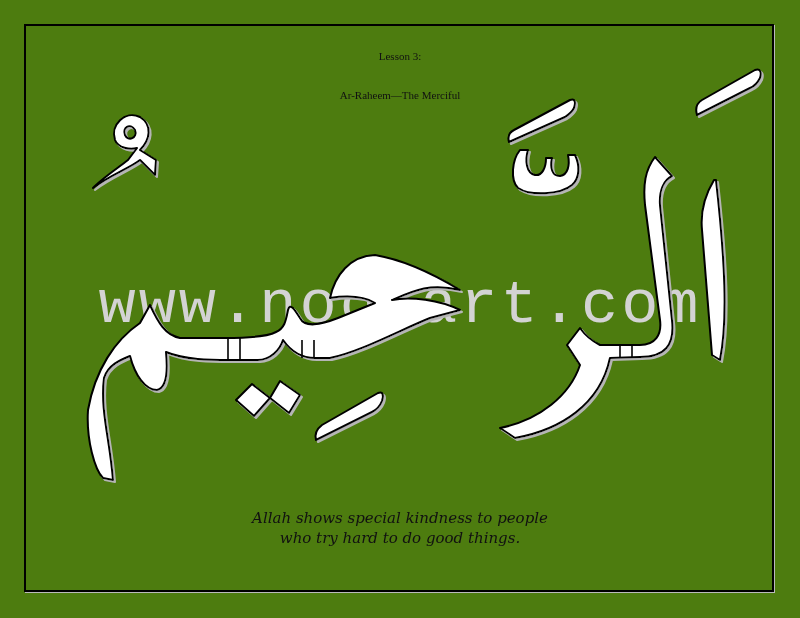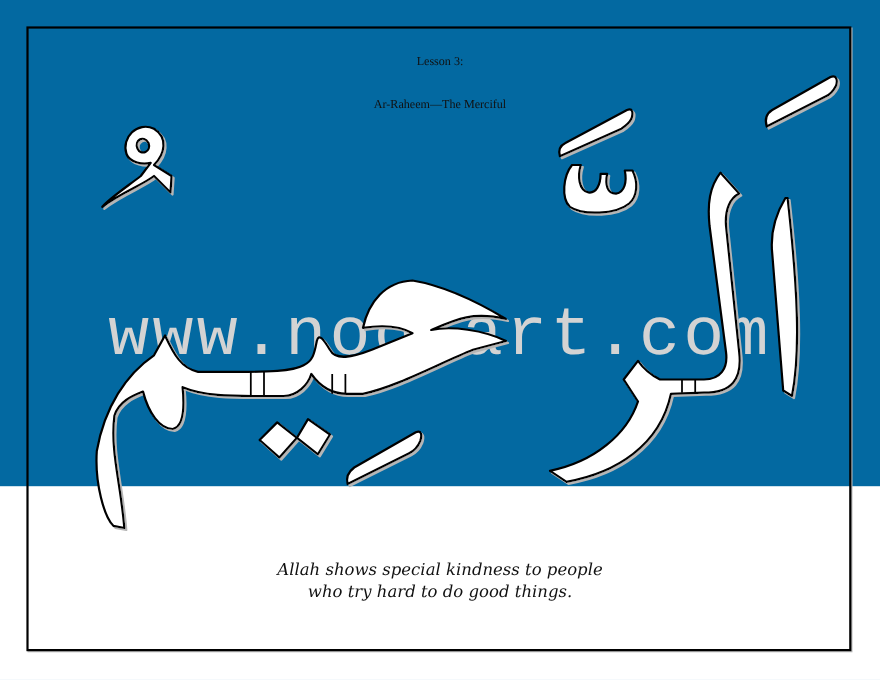--- a/index.html
+++ b/index.html
@@ -1,17 +1,17 @@
 <!DOCTYPE html>
 <html><head>
   <meta charset="utf-8">
   <style>
     html, body { margin: 0; padding: 0; background: #ffffff; }
     body { width: 800px; height: 618px; position: relative; overflow: hidden; font-family: "Liberation Serif", serif; }
-    .page { position: absolute; left: 0; top: 0; width: 800px; height: 442px; background: #0369a1; }
+    .page { position: absolute; left: 0; top: 0; width: 800px; height: 618px; background: #4d7c0f; }
     .frame { position: absolute; left: 24px; top: 24px; width: 750px; height: 568px; border: 2px solid #000; box-sizing: border-box; box-shadow: 1px 1px 0 #bbb; }
     .title { position: absolute; left: 0; width: 800px; text-align: center; font-size: 11px; color: #111; }
     .title.l1 { top: 50px; }
     .title.l2 { top: 65px; margin-top: 24px; }
     .art { position: absolute; left: 0; top: 0; width: 800px; height: 618px; }
     .watermark { position: absolute; left: 0; top: 276px; width: 800px; text-align: center; font-family: "Liberation Mono", monospace; font-size: 62px; letter-spacing: 3px; color: #d3d3d3; line-height: 60px; white-space: nowrap; }
     .caption { position: absolute; left: 0; width: 800px; text-align: center; font-style: italic; font-size: 15px; color: #111; font-family: "DejaVu Serif", serif; }
     .caption.c1 { top: 509px; }
     .caption.c2 { top: 529px; }
   </style>

